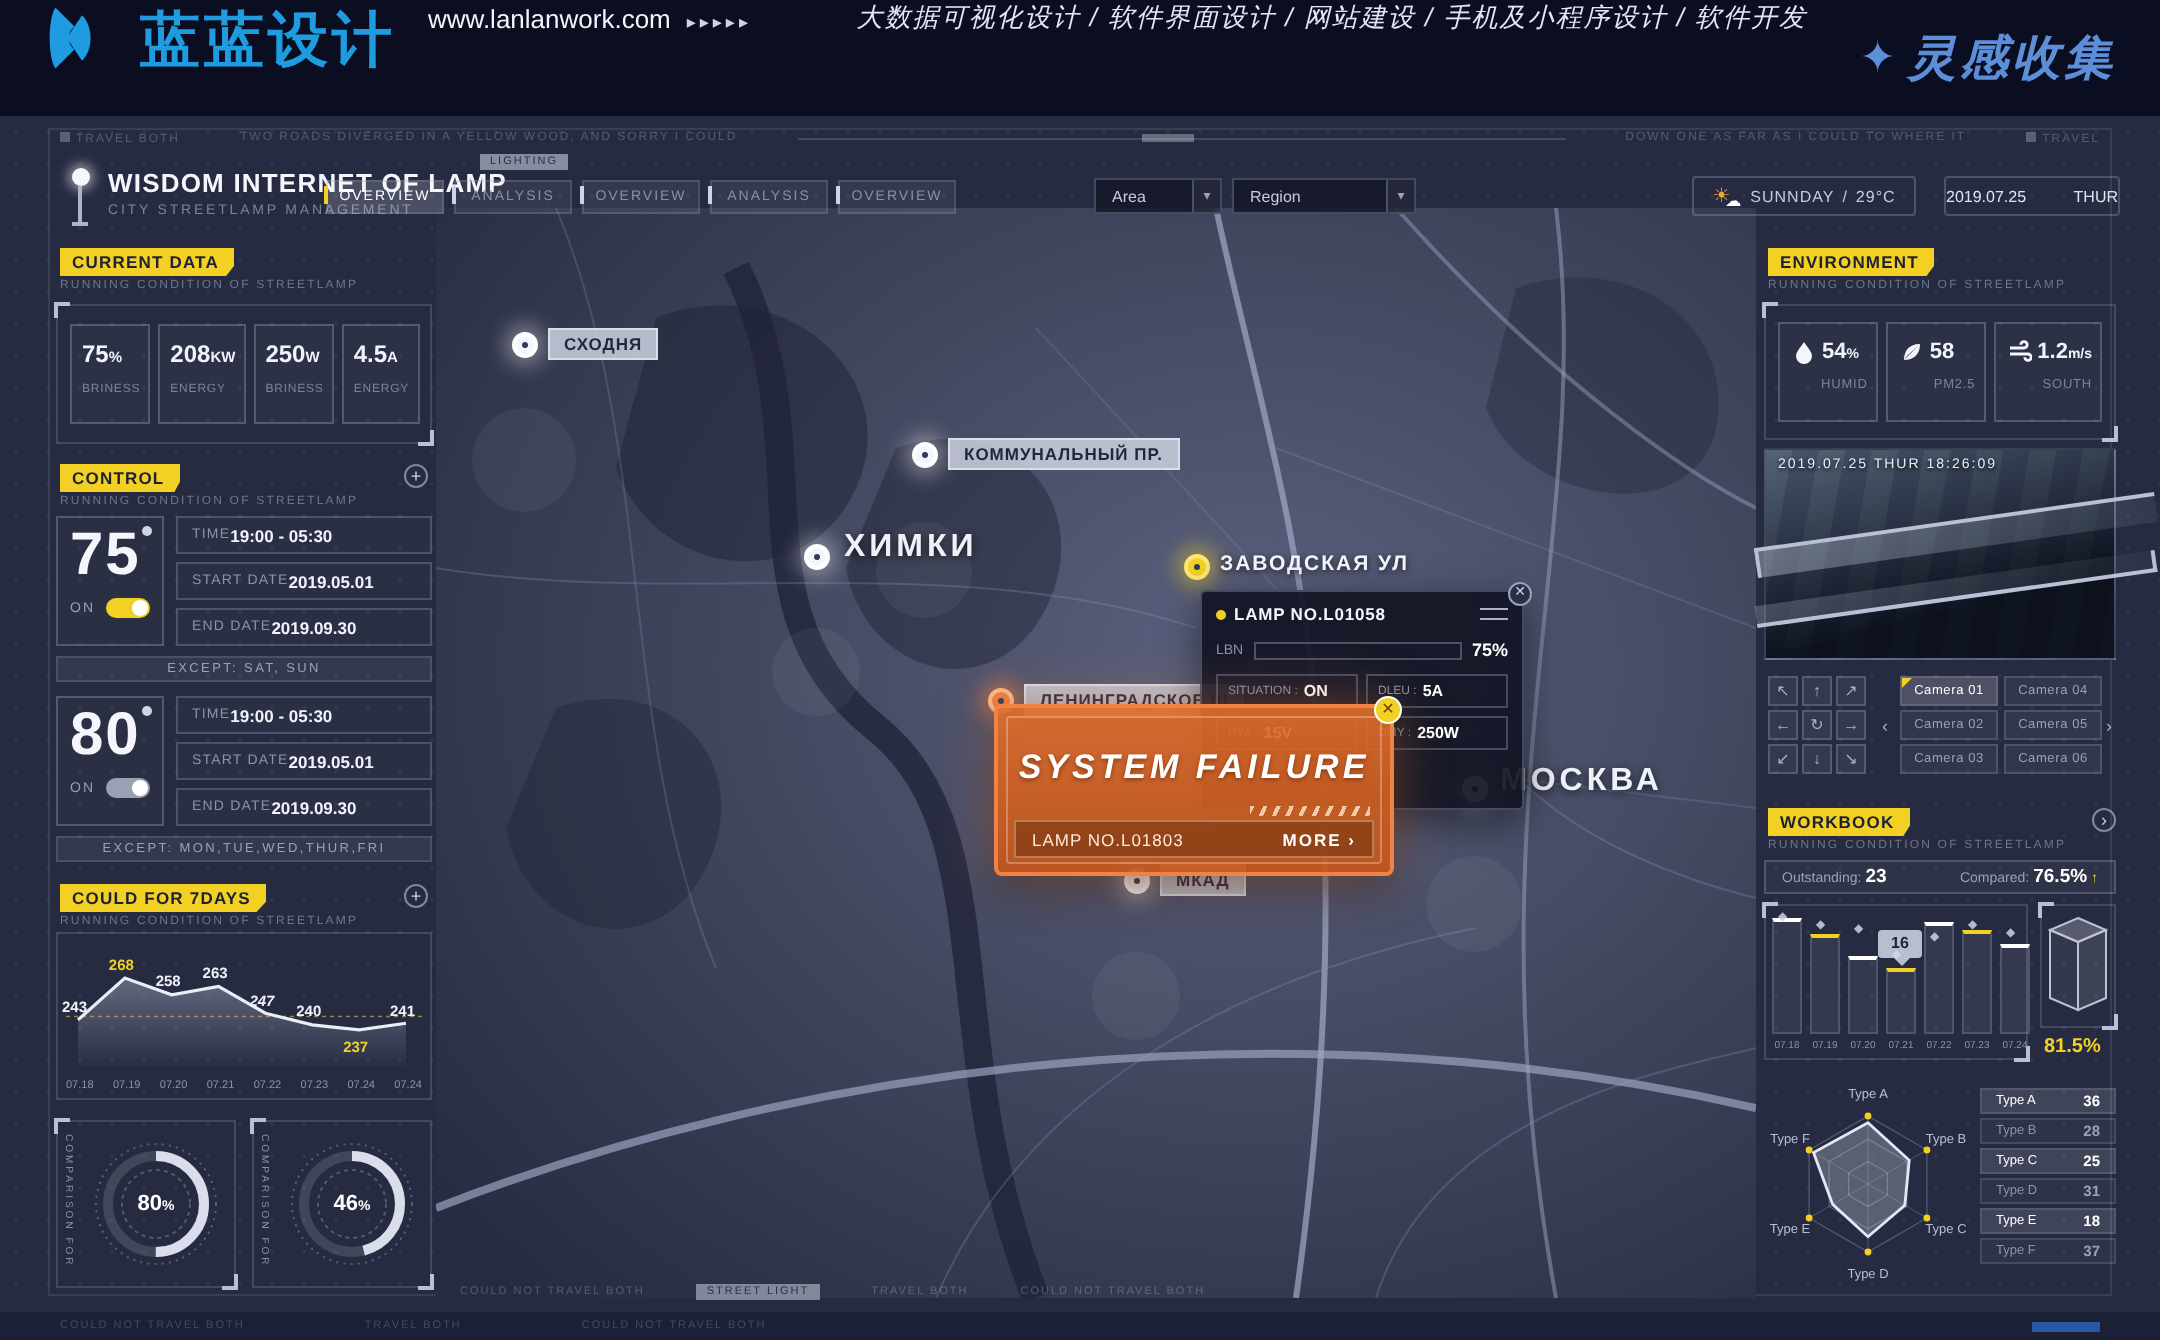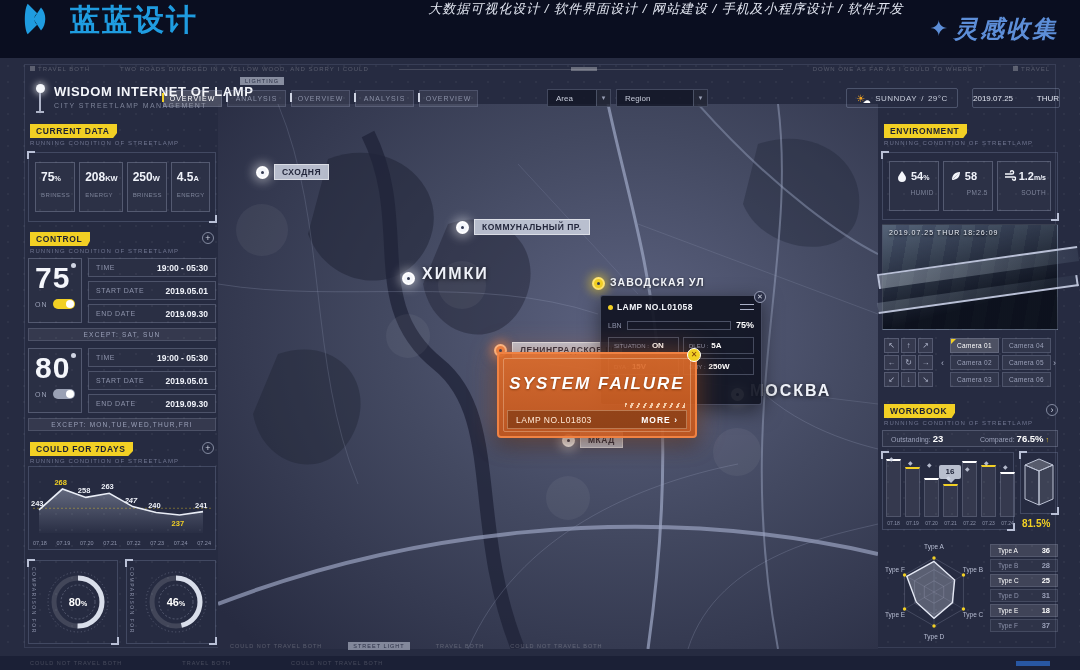--- a/index.html
+++ b/index.html
@@ -94,21 +94,21 @@
   .bignum { width:54px; border:1px solid rgba(160,168,196,.35); background:rgba(255,255,255,.02);
     position:relative; padding:4px 6px 3px; }
   .bignum .n { font-size:30px; font-weight:bold; color:#f4f6fb; line-height:1; letter-spacing:1px; }
   .bignum .bulb { position:absolute; right:5px; top:4px; width:5px; height:5px; border-radius:50%; background:#cfd4e2; }
   .bn-foot { display:flex; align-items:center; justify-content:space-between; margin-top:6px; }
   .bn-foot .on { font-size:7px; color:#9aa0b6; letter-spacing:1px; }
   .toggle { width:22px; height:10px; border-radius:5px; position:relative; cursor:pointer; }
   .toggle .knob { position:absolute; top:1px; width:8px; height:8px; border-radius:50%; background:#fff; right:1px; }
   .rows { flex:1; display:flex; flex-direction:column; gap:4px; }
   .crow { border:1px solid rgba(160,168,196,.3); background:rgba(255,255,255,.02); height:19px;
-    display:flex; align-items:center; justify-content:space-between; padding:0 7px; }
+    display:flex; align-items:center; justify-content:flex-start; padding:0 7px; }
   .crow .l { font-size:7px; color:#8d93ab; letter-spacing:.6px; }
   .crow .v { font-size:8.5px; color:#f0f3fa; font-weight:bold; }
   .except { position:absolute; left:28px; width:188px; height:13px; z-index:11;
     background:rgba(255,255,255,.07); border:1px solid rgba(160,168,196,.22);
     font-size:6.5px; color:#9aa0b8; display:flex; align-items:center; justify-content:center; letter-spacing:1.2px; }
   
   .chart7 { overflow:hidden; }
   .chart7 .labels { position:absolute; left:4px; right:4px; bottom:3px; display:flex; justify-content:space-between;
     font-size:5.5px; color:#8d93ab; }
   .vlabels { position:absolute; inset:0; z-index:3; pointer-events:none; }
@@ -244,20 +244,21 @@
 
 <div id="stage">
 
   <div class="site-header">
     <svg class="logo-mark" viewBox="0 0 40 40">
       <path d="M6 4 C2 10 2 30 6 36 L16 26 C12 23 12 17 16 14 Z" fill="#1f9ce0"></path>
       <path d="M20 8 L12 20 L20 32 C26 26 26 14 20 8 Z" fill="#1f9ce0"></path>
     </svg>
     <div class="logo-cn">蓝蓝设计</div>
     <div class="contact">
+      <div class="l1"><span>www.lanlanwork.com</span><span class="arr">▸▸▸▸▸</span></div>
     </div>
     <div class="services">大数据可视化设计 / 软件界面设计 / 网站建设 / 手机及小程序设计 / 软件开发</div>
     <div class="brand2">
       <span class="star">✦</span>
       <span class="txt">灵感收集</span>
     </div>
   </div>
 
   <div class="dash">
     <div class="outer-frame"></div>

